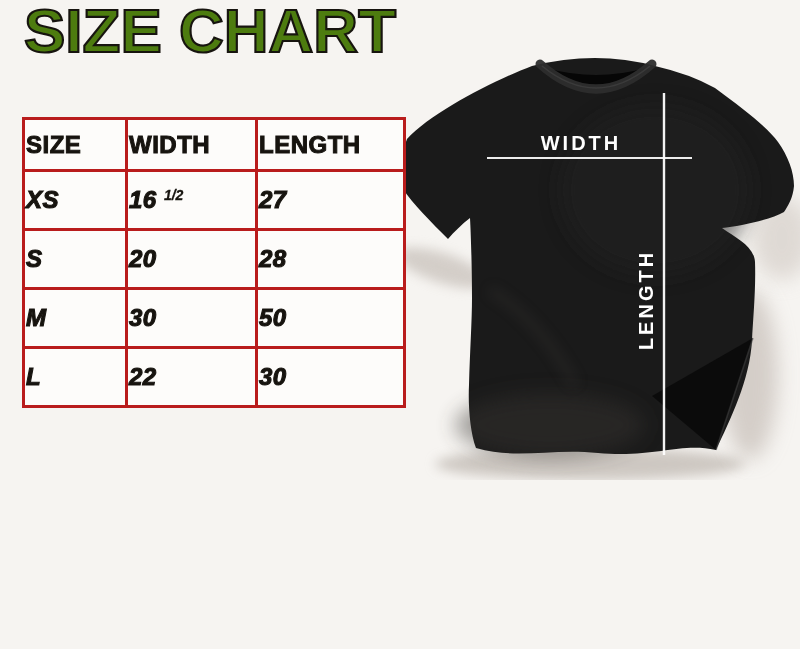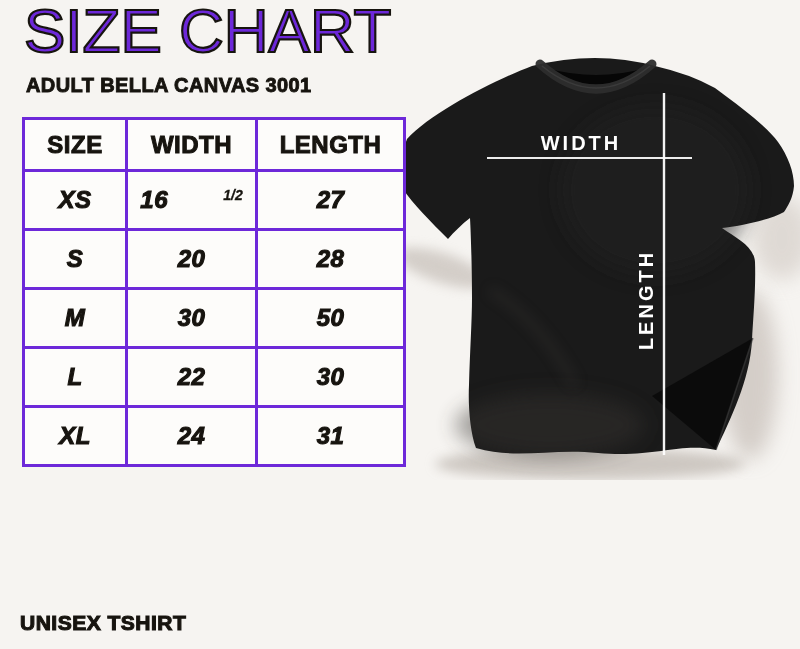--- a/index.html
+++ b/index.html
@@ -5,73 +5,72 @@
   html,body{margin:0;padding:0;}
   body{
     width:800px;height:649px;position:relative;overflow:hidden;
     background:#f6f4f1;
     font-family:"Liberation Sans", sans-serif;
     color:#17140f;
   }
   .canvas{position:absolute;inset:0;}
   .title{
     position:absolute;left:24px;top:0px;
-    font-size:62px;font-weight:normal;letter-spacing:0px;line-height:1.0;
-    color:#6d28d9;-webkit-text-stroke:2.2px #17140f;
+    font-size:62px;font-weight:bold;letter-spacing:0px;line-height:1.0;
+    color:#4d7c0f;-webkit-text-stroke:2.2px #17140f;
     white-space:nowrap;
   }
   .subtitle{
     position:absolute;left:26px;top:74px;
     font-size:20px;font-weight:bold;letter-spacing:.4px;
     -webkit-text-stroke:.9px #17140f;
     white-space:nowrap;
   }
   table.size-table{
     position:absolute;left:22px;top:117px;width:381px;
     border-collapse:collapse;table-layout:fixed;
     background:#fdfcfa;z-index:2;
   }
   .size-table col.c1{width:103px;}
   .size-table col.c2{width:130px;}
   .size-table col.c3{width:148px;}
   .size-table th,.size-table td{
-    border:3px solid #6d28d9;text-align:center;vertical-align:middle;
+    border:3px solid #b91c1c;text-align:left;vertical-align:middle;
     color:#17140f;background:#fdfcfa;
   }
   .size-table th{
     height:47px;font-size:24px;font-weight:bold;
     letter-spacing:.5px;-webkit-text-stroke:1px #17140f;
   }
   .size-table td{
     height:54px;font-size:24px;font-weight:bold;
     letter-spacing:.5px;font-style:italic;-webkit-text-stroke:1.1px #17140f;
   }
   .size-table td sup.frac{
     font-size:14px;font-weight:bold;letter-spacing:0;
-    -webkit-text-stroke:.3px #17140f;vertical-align:8px;margin-left:48px;
+    -webkit-text-stroke:.3px #17140f;vertical-align:8px;
   }
   .footer{
     position:absolute;left:20px;top:611px;
     font-size:21px;font-weight:bold;letter-spacing:.5px;
     -webkit-text-stroke:1.1px #17140f;white-space:nowrap;
   }
   .shirt-scene{position:absolute;left:400px;top:40px;width:400px;height:440px;z-index:1;}
   .shirt-scene svg{display:block;}
   .measure-label{
     font-family:"Liberation Sans", sans-serif;
     font-weight:bold;font-size:20px;letter-spacing:3px;fill:#ffffff;
   }
 </style>
 </head>
 <body>
 
 <div class="canvas">
 
   <div class="title">SIZE CHART</div>
-  <div class="subtitle">ADULT BELLA CANVAS 3001</div>
 
   <table class="size-table">
     <colgroup>
         <col class="c1">
         <col class="c2">
         <col class="c3">
       </colgroup>
     <thead>
         <tr>
           <th>SIZE</th>
@@ -92,25 +91,20 @@
         </tr>
         <tr>
           <td>M</td>
           <td>30</td>
           <td>50</td>
         </tr>
         <tr>
           <td>L</td>
           <td>22</td>
           <td>30</td>
-        </tr>
-        <tr>
-          <td>XL</td>
-          <td>24</td>
-          <td>31</td>
         </tr>
       </tbody>
   </table>
 
   <div class="shirt-scene">
     <svg viewBox="0 0 400 440" width="400" height="440" xmlns="http://www.w3.org/2000/svg">
       <defs>
         <filter id="b6" x="-50%" y="-50%" width="200%" height="200%">
             <feGaussianBlur stdDeviation="6"></feGaussianBlur>
           </filter>
@@ -162,14 +156,13 @@
 
       <g>
         <line x1="87" y1="118" x2="292" y2="118" stroke-width="2.2" opacity="0.92" stroke="#ffffff"></line>
         <line x1="264" y1="53" x2="264" y2="415" stroke-width="2.4" opacity="0.95" stroke="#ffffff"></line>
         <text class="measure-label" x="181" y="110" text-anchor="middle">WIDTH</text>
         <text class="measure-label" x="253" y="260" text-anchor="middle" transform="rotate(-90 253 260)">LENGTH</text>
       </g>
     </svg>
   </div>
 
-  <div class="footer">UNISEX TSHIRT</div>
 </div>
 
 </body></html>

